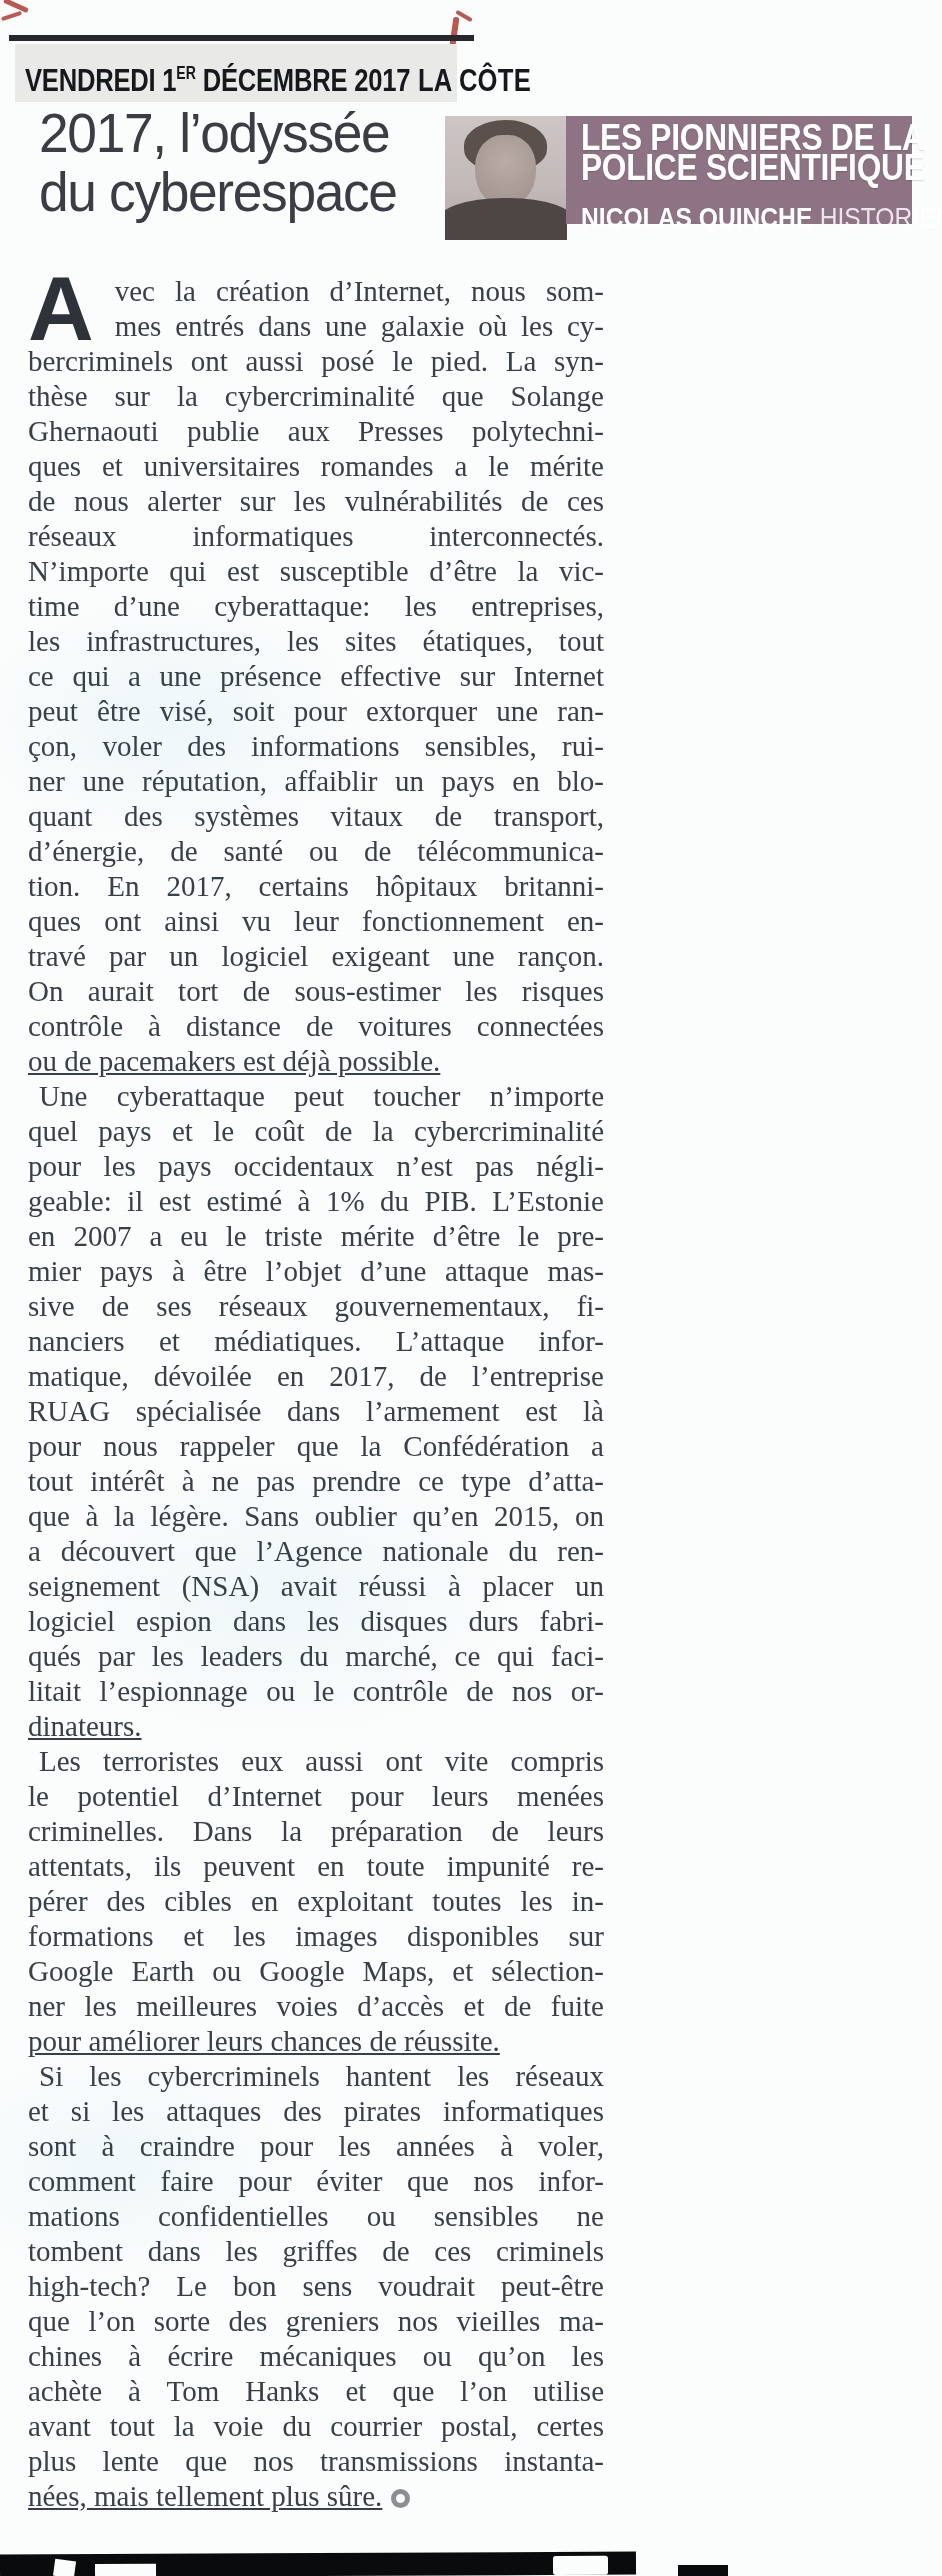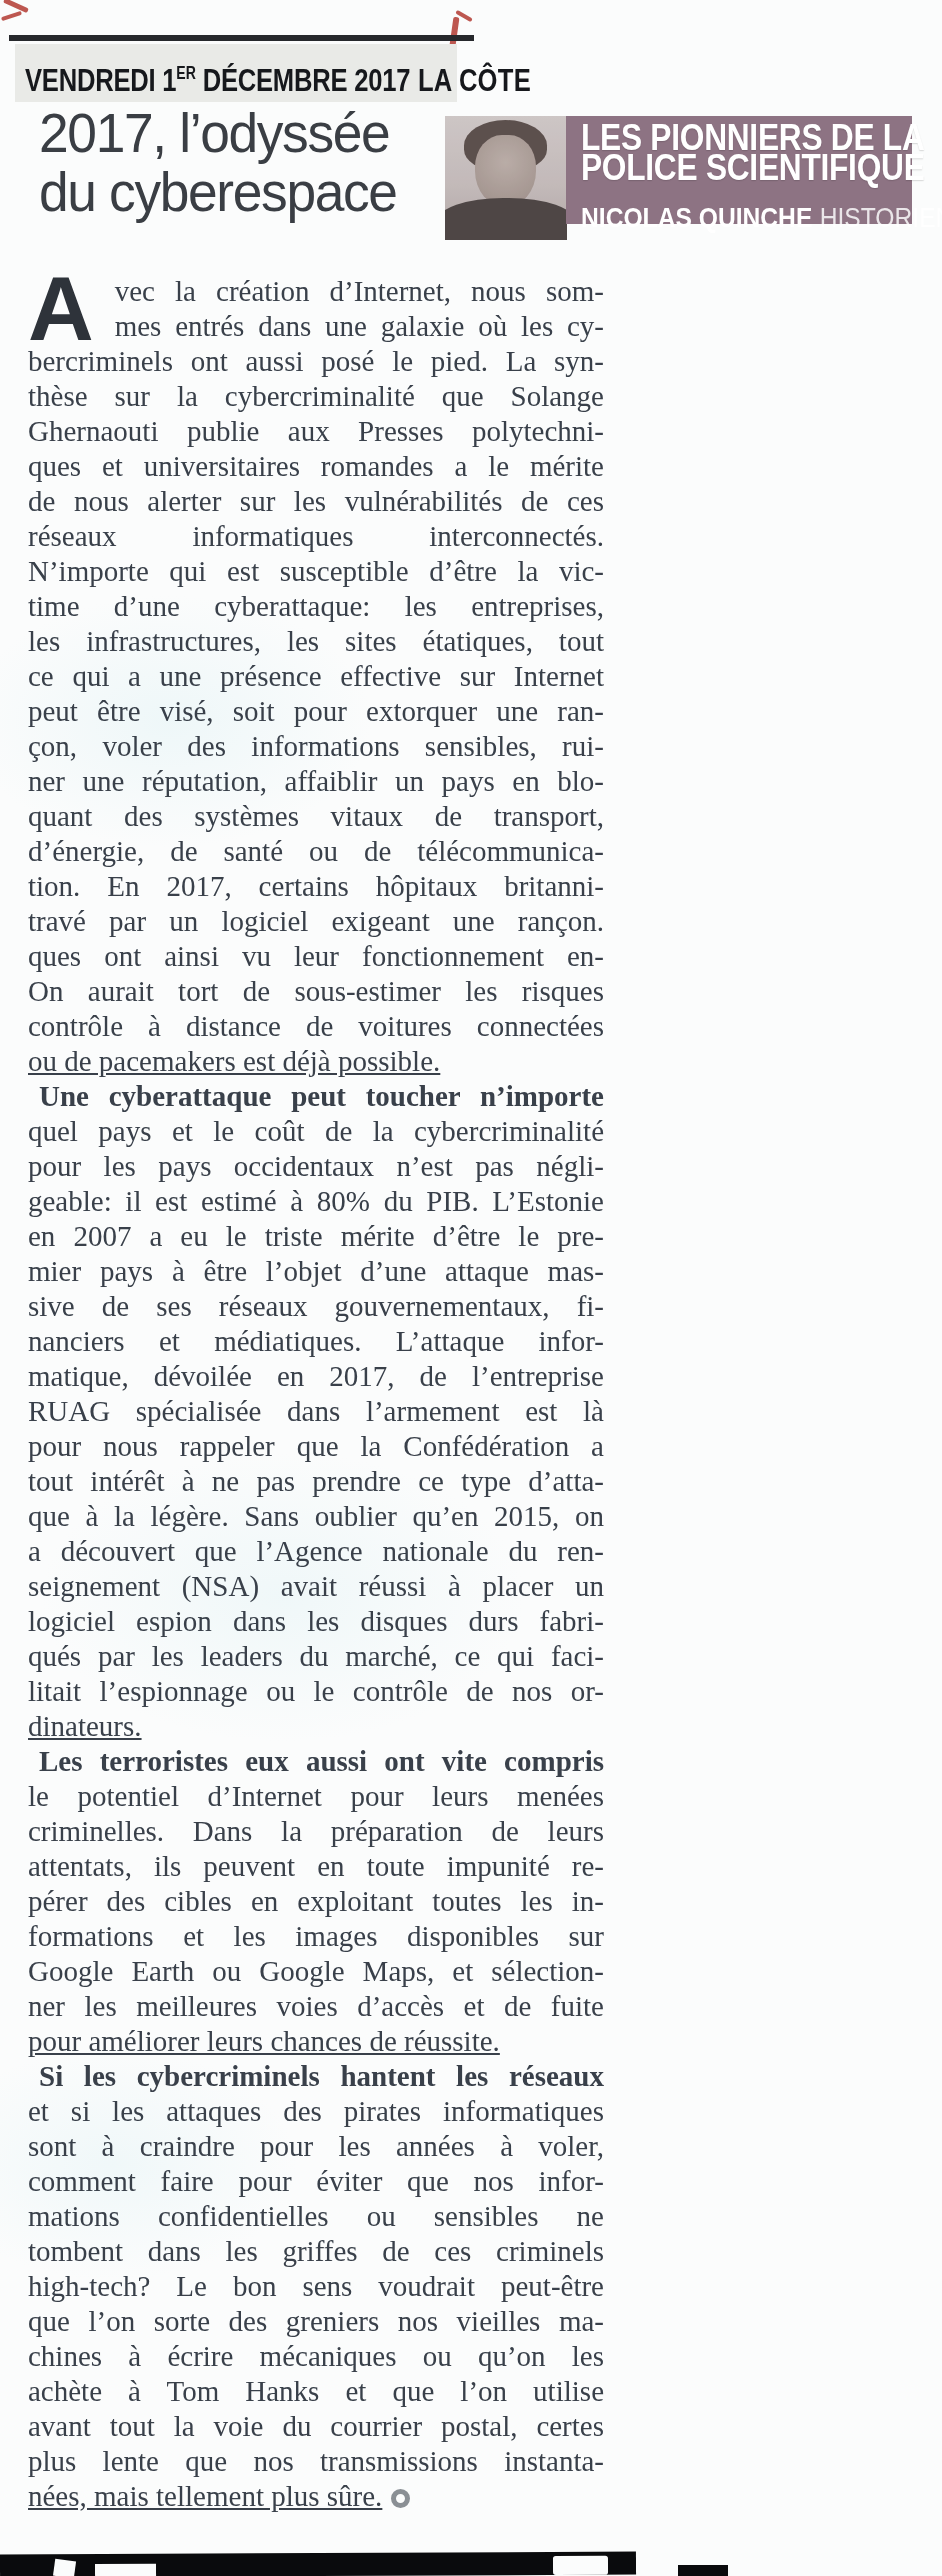--- a/index.html
+++ b/index.html
@@ -56,21 +56,21 @@
     position:absolute;left:28px;top:274px;width:576px;
     font-family:"Liberation Serif", serif;font-size:29px;line-height:35px;color:#39404a;
   }
   .dropcap{
     float:left;width:77px;height:68px;margin:1.4px 9.7px 0 0;
     font-family:"Liberation Sans", sans-serif;font-weight:700;font-size:91px;line-height:68px;
     color:#2e333a;text-align:left;
   }
   .bline{text-align:justify;text-align-last:justify;white-space:normal;}
   .bline.last{text-align-last:left;text-decoration:underline;}
-  .bline.indent{padding-left:11px;font-weight:bold;}
+  .bline.indent{padding-left:11px;}
   .endmark{
     display:inline-block;width:9px;height:9px;border:5.5px solid #8a8f94;border-radius:50%;
     background:#fbfcfc;margin-left:8.3px;vertical-align:-2.1px;
   }
   
   .art{position:absolute;background:#b23a31;opacity:.85;border-radius:2.1px;}
   .a1{left:2.8px;top:2.8px;width:26px;height:4.8px;transform:rotate(24deg);}
   .a2{left:1.4px;top:14px;width:21px;height:4.1px;transform:rotate(-18deg);}
   .a3{left:451px;top:16.6px;width:5.5px;height:36px;transform:rotate(8deg);}
   .a4{left:455px;top:14px;width:18px;height:4.1px;transform:rotate(30deg);}
@@ -133,31 +133,31 @@
         <div class="bline">N’importe qui est susceptible d’être la vic-</div>
         <div class="bline">time d’une cyberattaque: les entreprises,</div>
         <div class="bline">les infrastructures, les sites étatiques, tout</div>
         <div class="bline">ce qui a une présence effective sur Internet</div>
         <div class="bline">peut être visé, soit pour extorquer une ran-</div>
         <div class="bline">çon, voler des informations sensibles, rui-</div>
         <div class="bline">ner une réputation, affaiblir un pays en blo-</div>
         <div class="bline">quant des systèmes vitaux de transport,</div>
         <div class="bline">d’énergie, de santé ou de télécommunica-</div>
         <div class="bline">tion. En 2017, certains hôpitaux britanni-</div>
+        <div class="bline">ques ont ainsi vu leur fonctionnement en-</div>
         <div class="bline">travé par un logiciel exigeant une rançon.</div>
-        <div class="bline">ques ont ainsi vu leur fonctionnement en-</div>
         <div class="bline">On aurait tort de sous-estimer les risques</div>
         <div class="bline">contrôle à distance de voitures connectées</div>
         <div class="bline last">ou de pacemakers est déjà possible.</div>
       </div>
       <div>
         <div class="bline indent">Une cyberattaque peut toucher n’importe</div>
         <div class="bline">quel pays et le coût de la cybercriminalité</div>
         <div class="bline">pour les pays occidentaux n’est pas négli-</div>
-        <div class="bline">geable: il est estimé à 80% du PIB. L’Estonie</div>
+        <div class="bline">geable: il est estimé à 1% du PIB. L’Estonie</div>
         <div class="bline">en 2007 a eu le triste mérite d’être le pre-</div>
         <div class="bline">mier pays à être l’objet d’une attaque mas-</div>
         <div class="bline">sive de ses réseaux gouvernementaux, fi-</div>
         <div class="bline">nanciers et médiatiques. L’attaque infor-</div>
         <div class="bline">matique, dévoilée en 2017, de l’entreprise</div>
         <div class="bline">RUAG spécialisée dans l’armement est là</div>
         <div class="bline">pour nous rappeler que la Confédération a</div>
         <div class="bline">tout intérêt à ne pas prendre ce type d’atta-</div>
         <div class="bline">que à la légère. Sans oublier qu’en 2015, on</div>
         <div class="bline">a découvert que l’Agence nationale du ren-</div>

